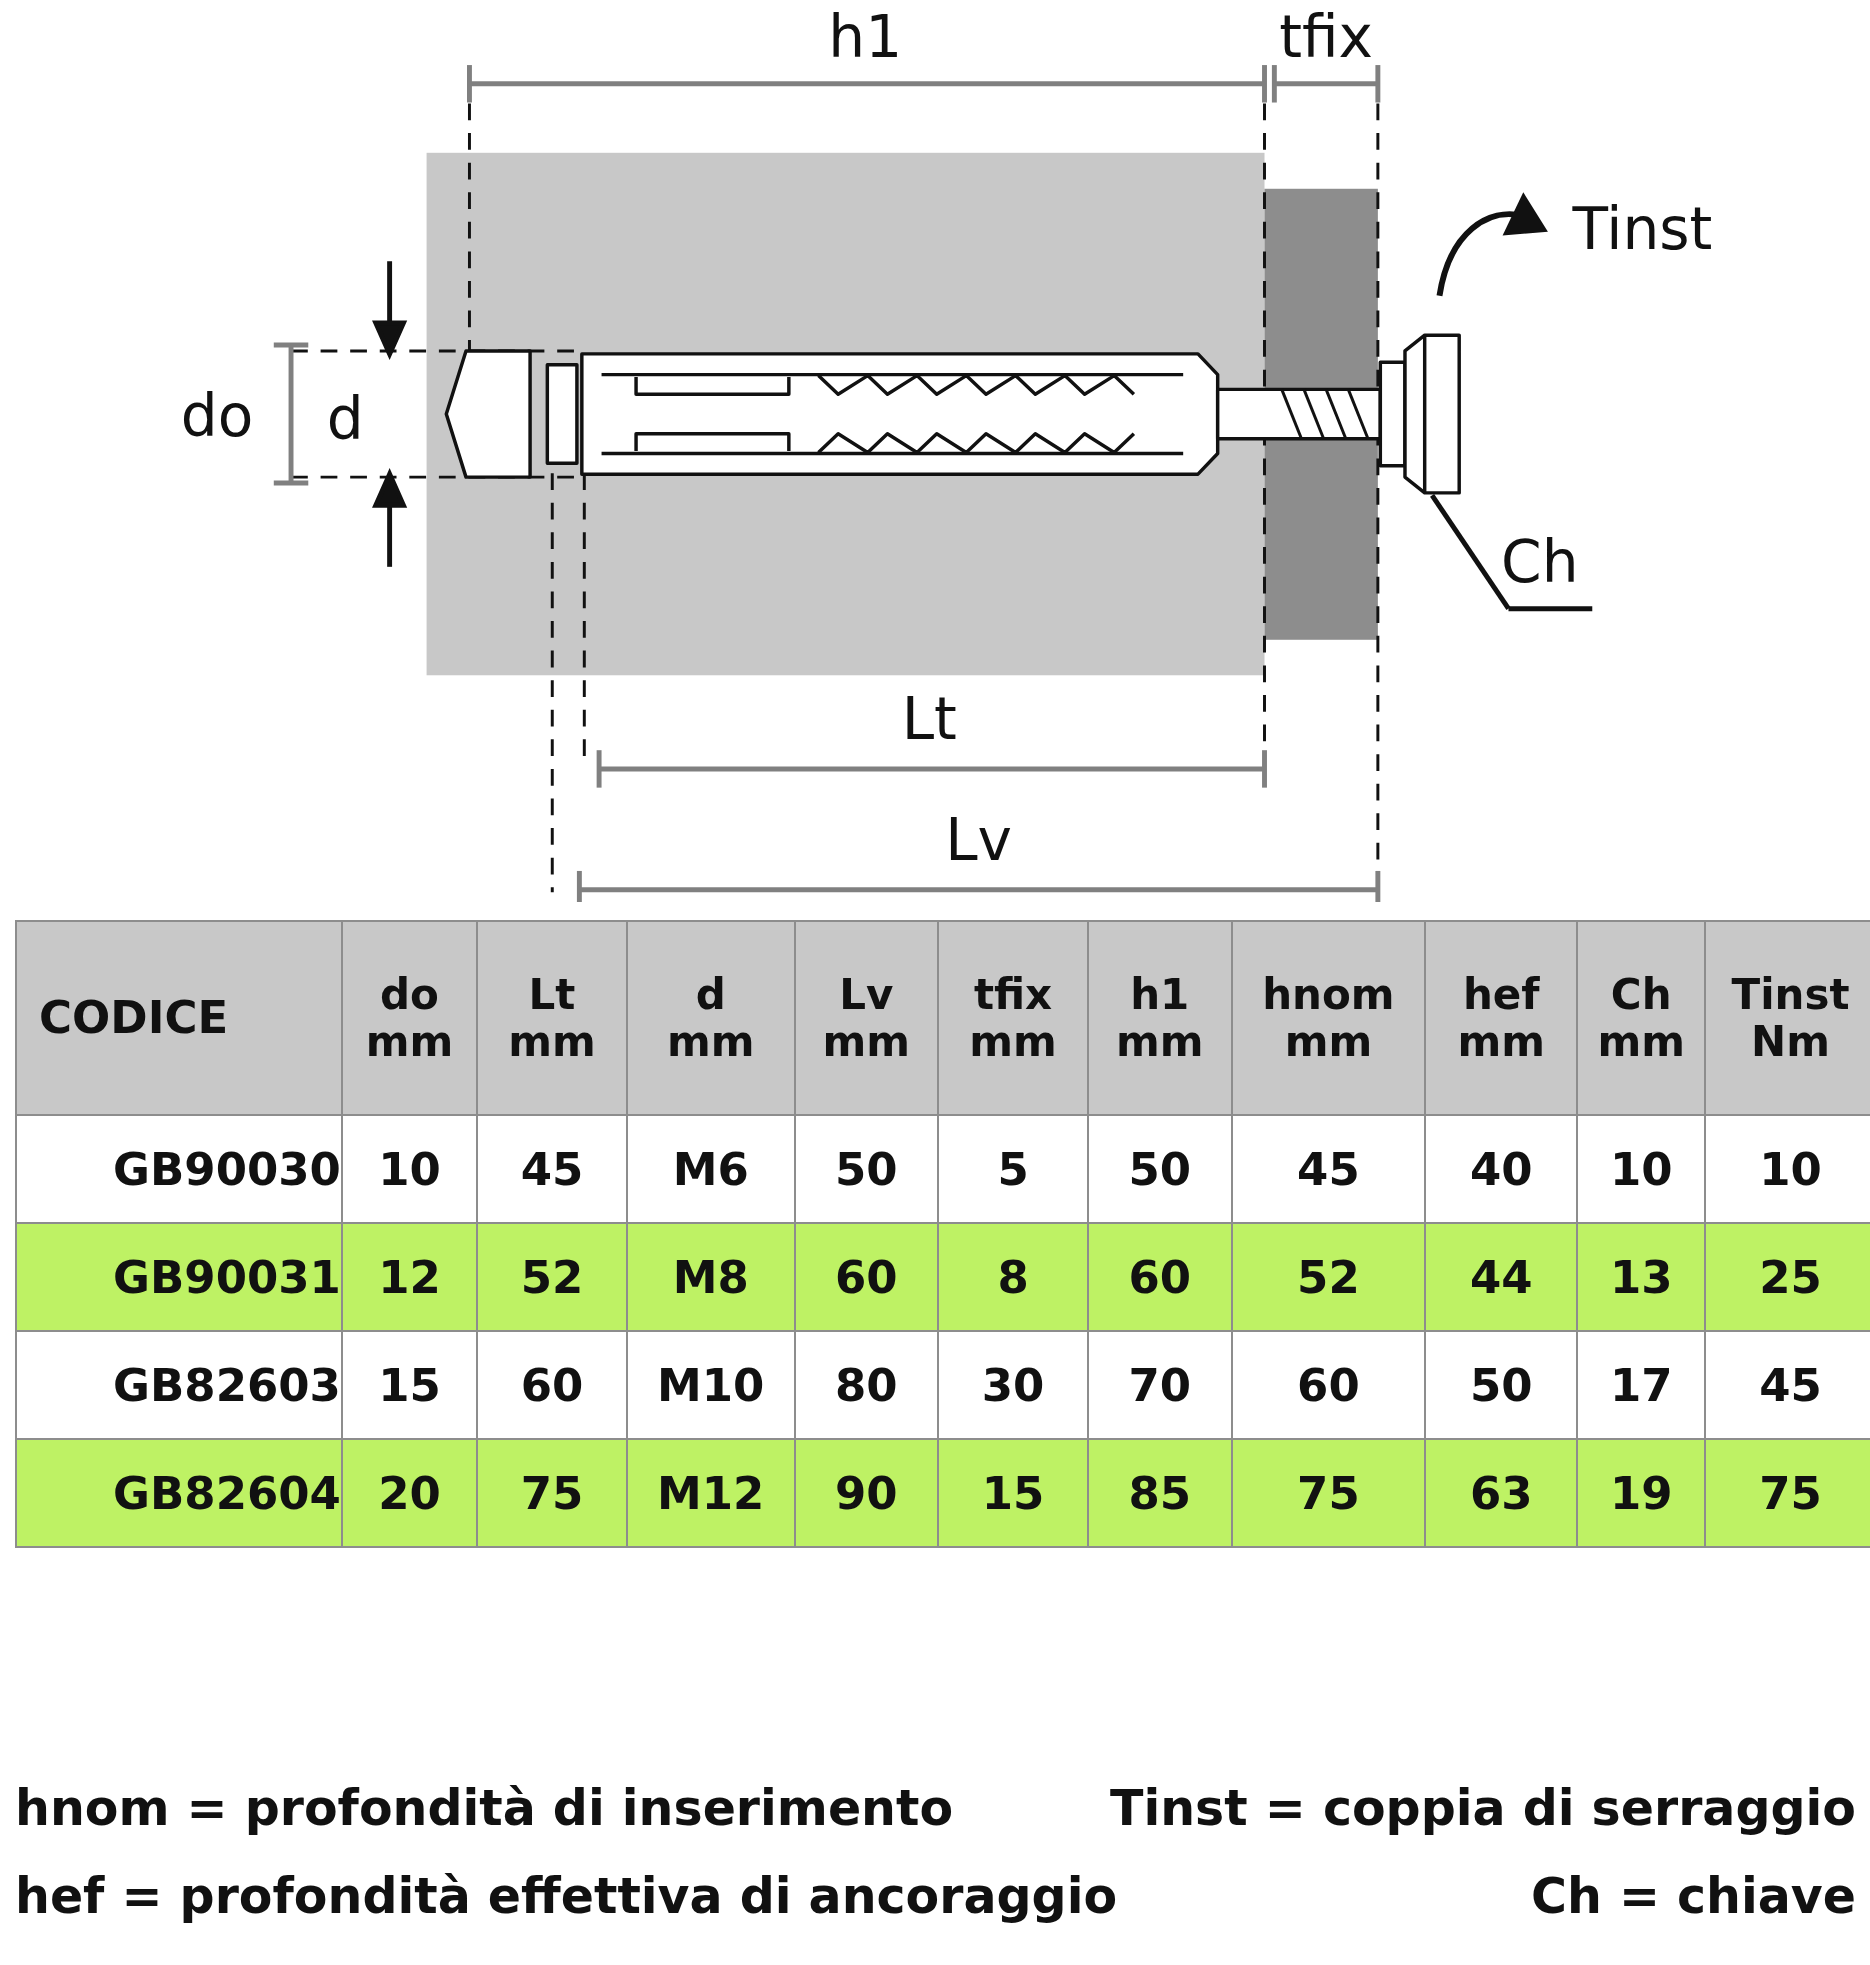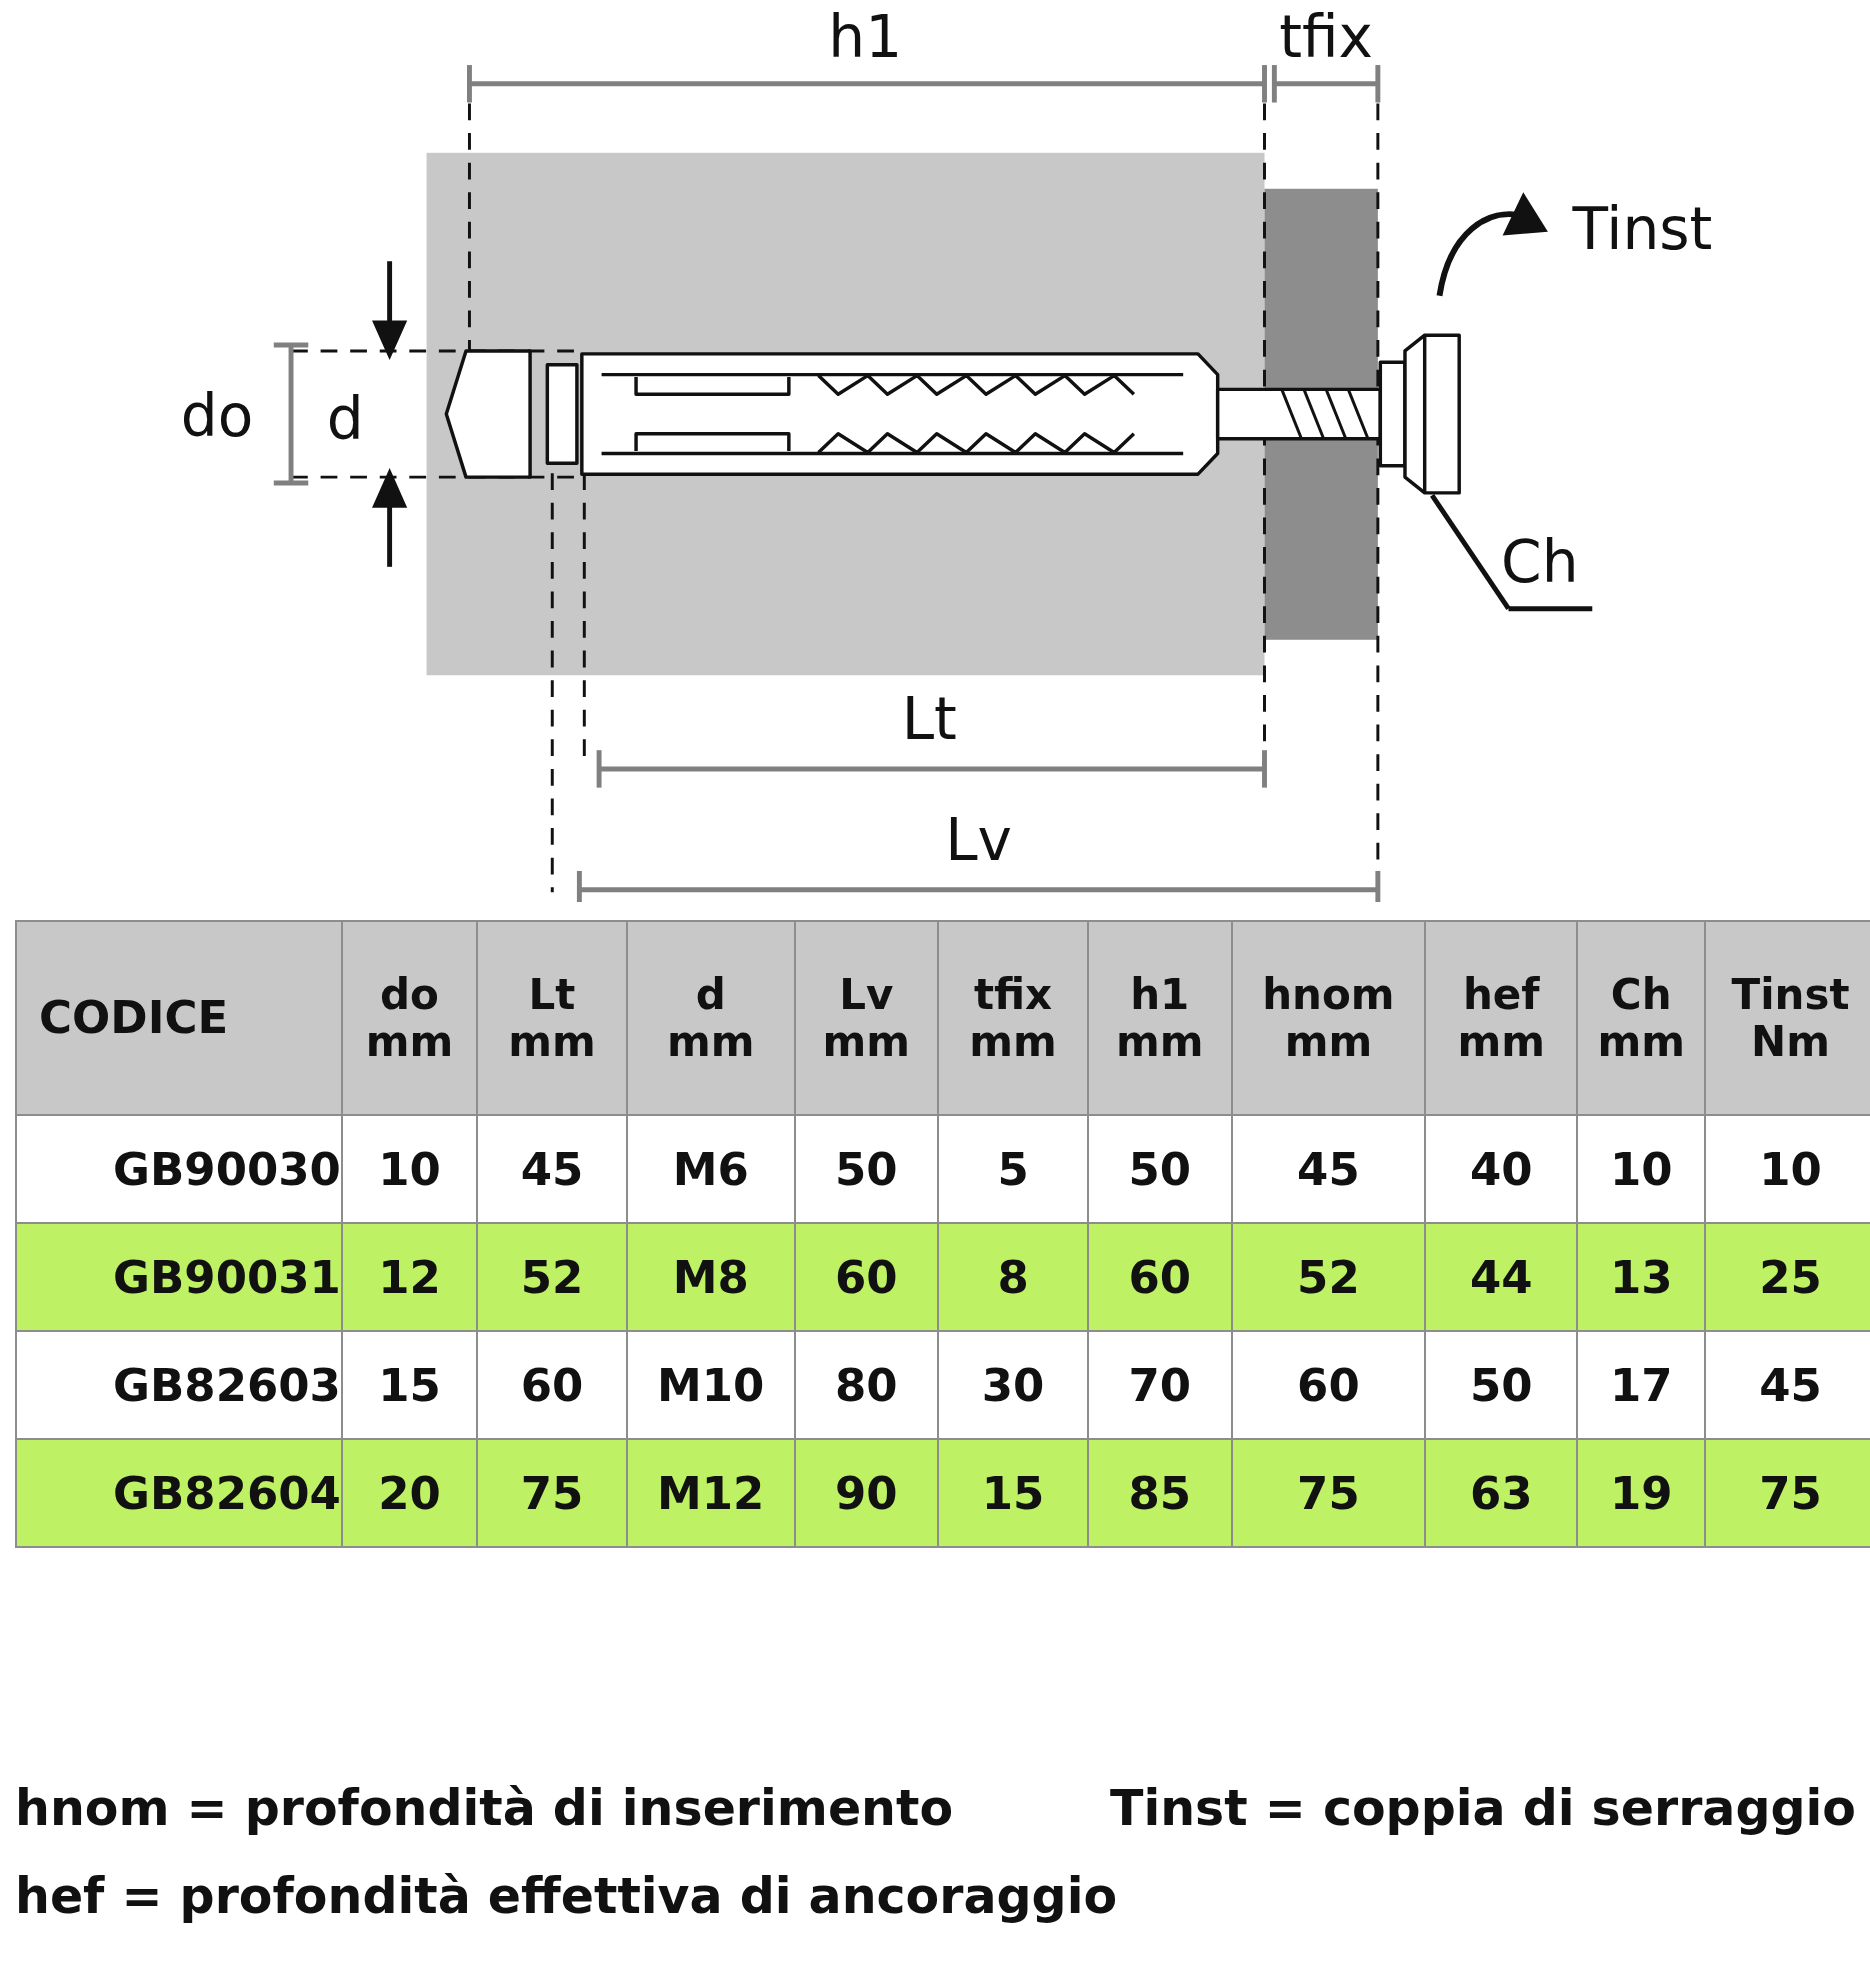--- a/index.html
+++ b/index.html
@@ -355,15 +355,16 @@
   </table>
 </div>
 
 <div id="legend">
   <div class="legend-row">
     <div class="legend-item">hnom = profondità di inserimento</div>
     <div class="legend-item right">Tinst = coppia di serraggio</div>
   </div>
   <div class="legend-row">
     <div class="legend-item">hef = profondità effettiva di ancoraggio</div>
+    <div class="legend-item right">Ch = chiave</div>
   </div>
 </div>
 
 
 </body></html>

